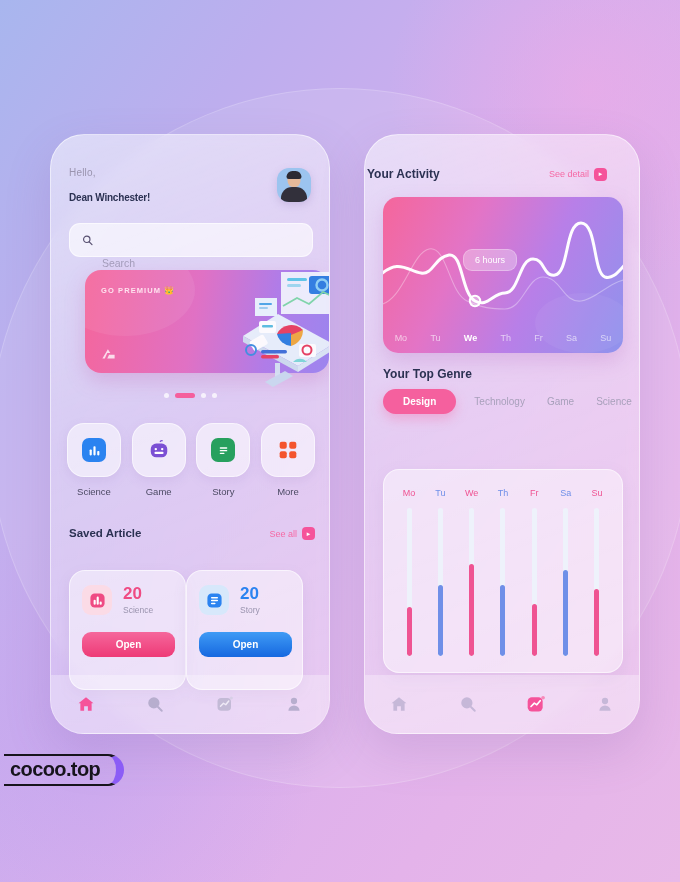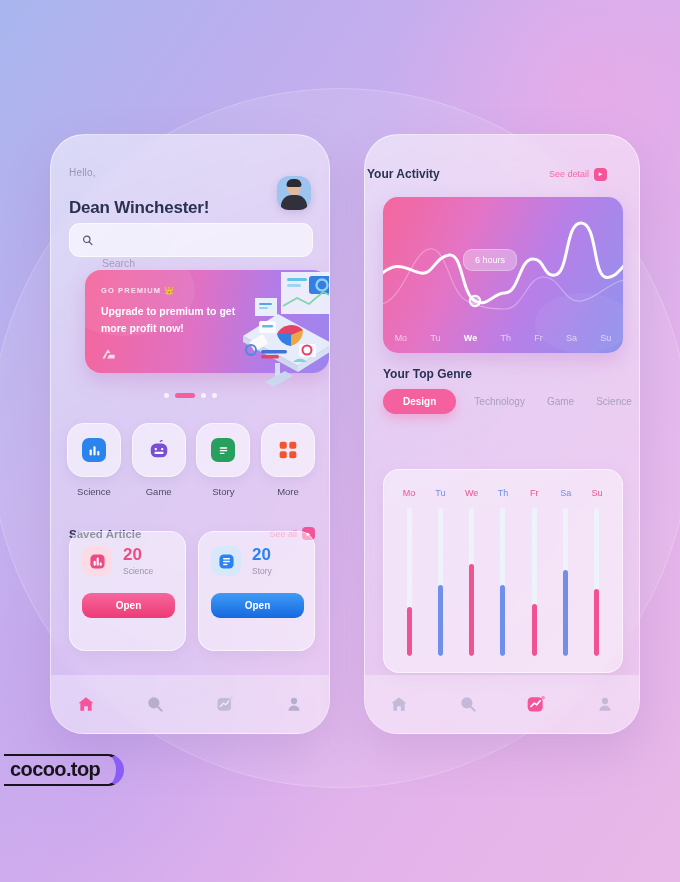--- a/index.html
+++ b/index.html
@@ -43,21 +43,21 @@
   }
   #phone-left  { left: 50px;  top: 134px; width: 280px; height: 600px; text-decoration: underline; }
   #phone-right { left: 364px; top: 134px; width: 276px; height: 600px; }
 
   
   .greet-row {
     position: absolute; left: 18px; top: 32px; right: 18px;
     display: flex; align-items: center; justify-content: space-between;
   }
   .hello { font-size: 10px; color: #9a94ae; letter-spacing: .2px; }
-  .username { font-size: 17px; font-weight: bold; color: #2b3152; margin-top: 20px; letter-spacing: -0.2px; }
+  .username { font-size: 10px; font-weight: bold; color: #2b3152; margin-top: 14px; letter-spacing: -0.2px; }
   .avatar {
     width: 34px; height: 34px; border-radius: 12px;
     background: #9cc4ef; position: relative; overflow: hidden;
     box-shadow: 0 3px 8px rgba(120,90,160,.22);
   }
   .avatar .head { position: absolute; left: 50%; top: 5px; transform: translateX(-50%); width: 13px; height: 14px; border-radius: 50% 50% 45% 45%; background: #e5b99a; }
   .avatar .hair { position: absolute; left: 50%; top: 3px; transform: translateX(-50%); width: 15px; height: 8px; border-radius: 8px 8px 3px 3px; background: #2c2a33; }
   .avatar .body { position: absolute; left: 50%; bottom: 0; transform: translateX(-50%); width: 26px; height: 15px; border-radius: 11px 11px 0 0; background: #32303b; }
 
   .search-bar {
@@ -98,26 +98,26 @@
     width: 54px; height: 54px; border-radius: 17px;
     background: rgba(255,255,255,0.55);
     display: flex; align-items: center; justify-content: center;
     box-shadow: 0 4px 12px rgba(130,100,170,.12);
     border: 1px solid rgba(255,255,255,0.55);
   }
   .cat-ic { width: 24px; height: 24px; border-radius: 7px; display: flex; align-items: center; justify-content: center; }
   .cat-label { margin-top: 9px; font-size: 9.5px; color: #4c4a63; font-weight: 500; }
 
   
-  .saved-head { position: absolute; left: 18px; top: 392px; width: 246px; display: flex; align-items: center; justify-content: space-between; }
+  .saved-head { position: absolute; left: 18px; top: 392px; width: 246px; display: flex; justify-content: space-between; }
   .saved-title { font-size: 11.5px; font-weight: bold; color: #2b3152; }
   .see-link { display: flex; align-items: center; gap: 5px; font-size: 9px; color: #f569a4; font-weight: 500; }
   .see-chip { width: 13px; height: 13px; border-radius: 4px; background: #f5539a; display: flex; align-items: center; justify-content: center; color: #fff; font-size: 7px; }
 
-  .cards { position: absolute; left: 18px; top: 396px; width: 202px; display: flex; gap: 12px; }
+  .cards { position: absolute; left: 18px; top: 435px; width: 202px; display: flex; }
   .scard {
     width: 117px; height: 120px; border-radius: 16px;
     background: rgba(255,255,255,0.48); border: 1px solid rgba(255,255,255,0.6);
     padding: 14px 12px; box-shadow: 0 5px 14px rgba(130,100,170,.10);
   }
   .scard-top { display: flex; align-items: center; gap: 11px; }
   .scard-ic { width: 30px; height: 30px; border-radius: 9px; display: flex; align-items: center; justify-content: center; }
   .scard-num { font-size: 17px; font-weight: bold; line-height: 1; }
   .scard-cat { font-size: 8.5px; color: #9a94ae; margin-top: 3px; }
   .open-btn {
@@ -206,21 +206,20 @@
 
   <div class="banner">
     <div class="banner-inner">
       <svg width="244" height="112" viewBox="0 0 244 112" style="position:absolute;inset:0;">
         <ellipse cx="40" cy="20" rx="70" ry="46" fill="rgba(255,255,255,0.07)"></ellipse>
       </svg>
     </div>
     <div class="go-prem">
       <span>GO PREMIUM</span><span class="crown">👑</span>
     </div>
-    <div class="headline">Upgrade to premium to get more profit now!</div>
     <svg class="brandmark" viewBox="0 0 24 18">
       <path d="M2 17 L11 2 L15 8 L10 8 L6 17 Z M13 11 L22 11 L22 17 L10 17 Z" fill="rgba(255,255,255,0.9)"></path>
     </svg>
 
     <svg class="illus" viewBox="0 0 140 130">
       <g opacity="0.96">
         <path d="M40 78 L75 56 L130 86 L95 108 Z" fill="#e9f1fb"></path>
         <path d="M40 78 L40 84 L95 114 L95 108 Z" fill="#cfdcef"></path>
         <path d="M95 108 L95 114 L130 92 L130 86 Z" fill="#dce7f5"></path>
         <rect x="72" y="105" width="5" height="16" fill="#d5e1f2"></rect>

